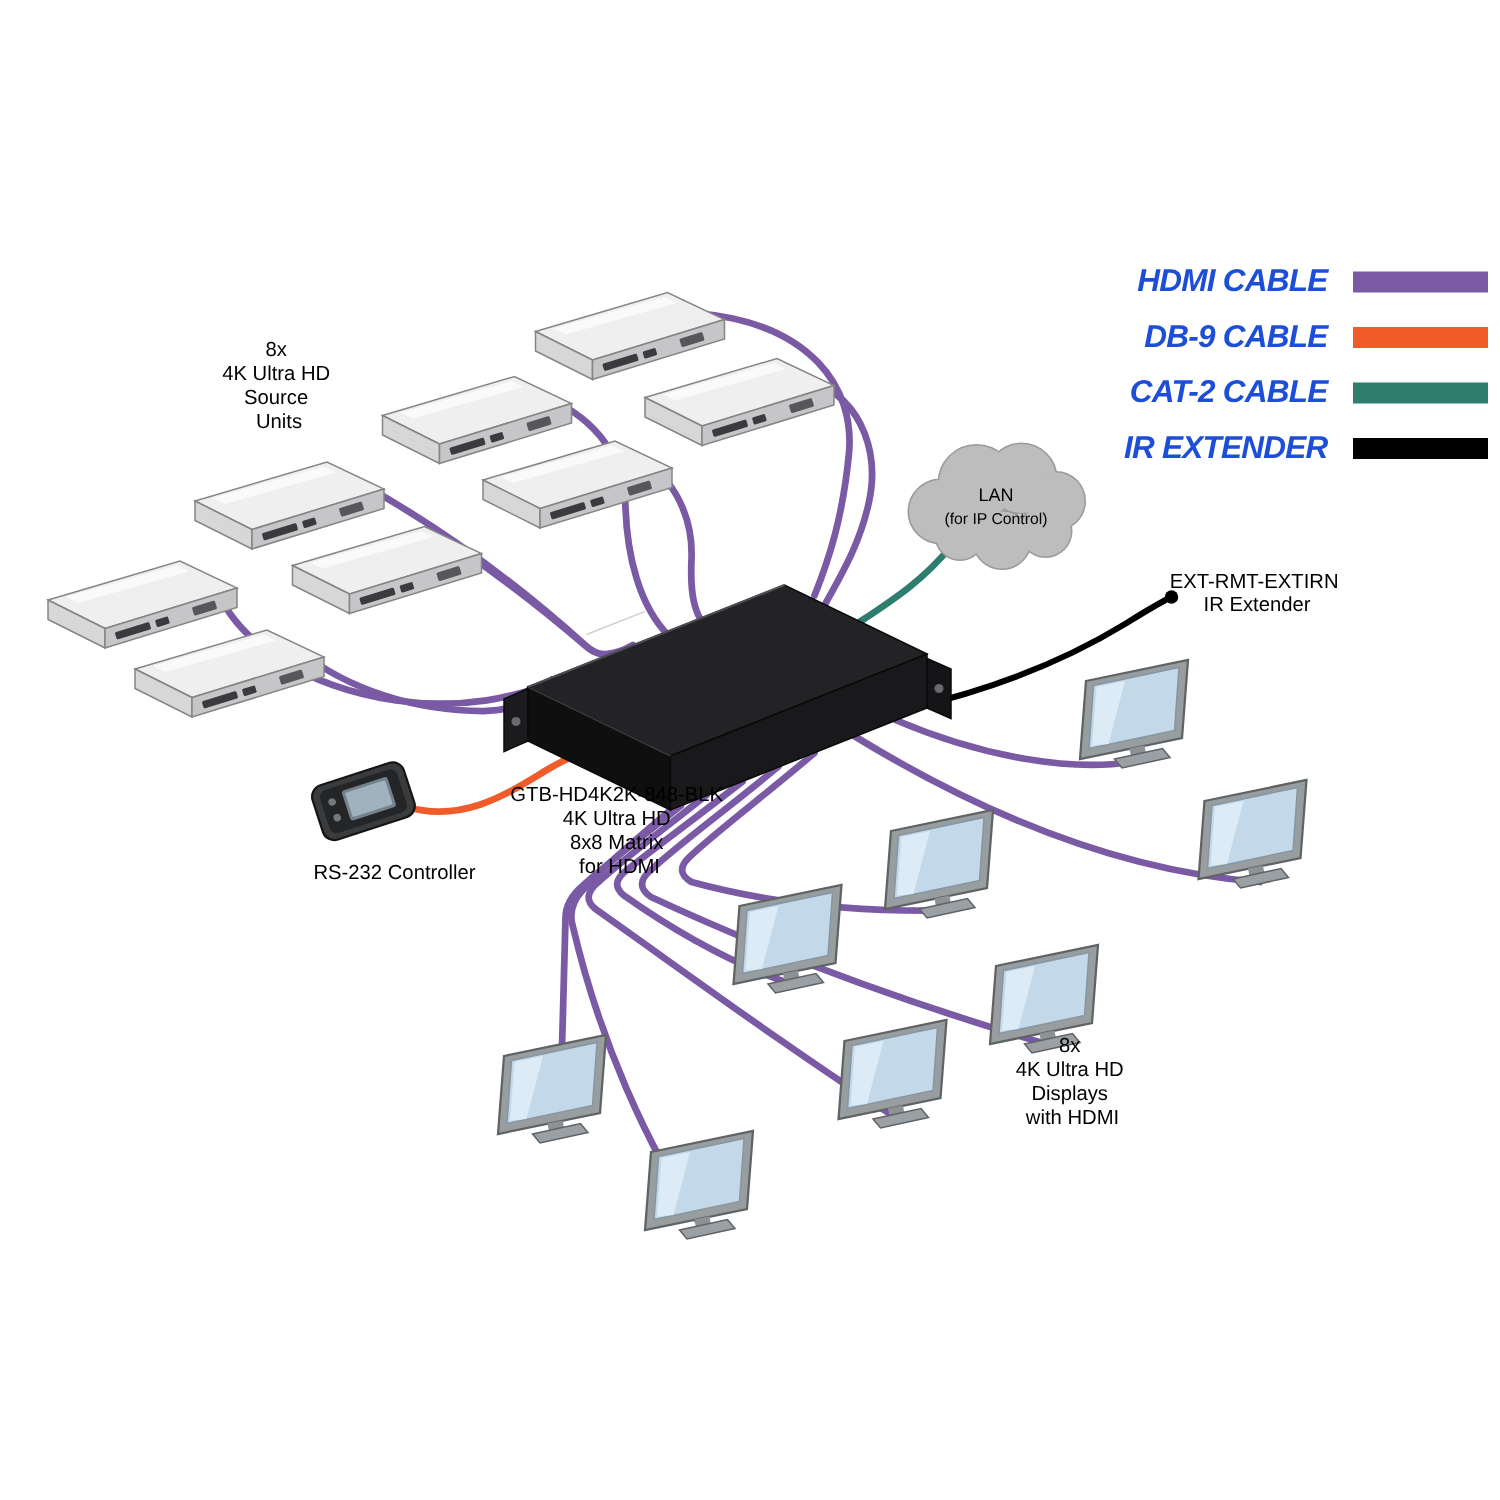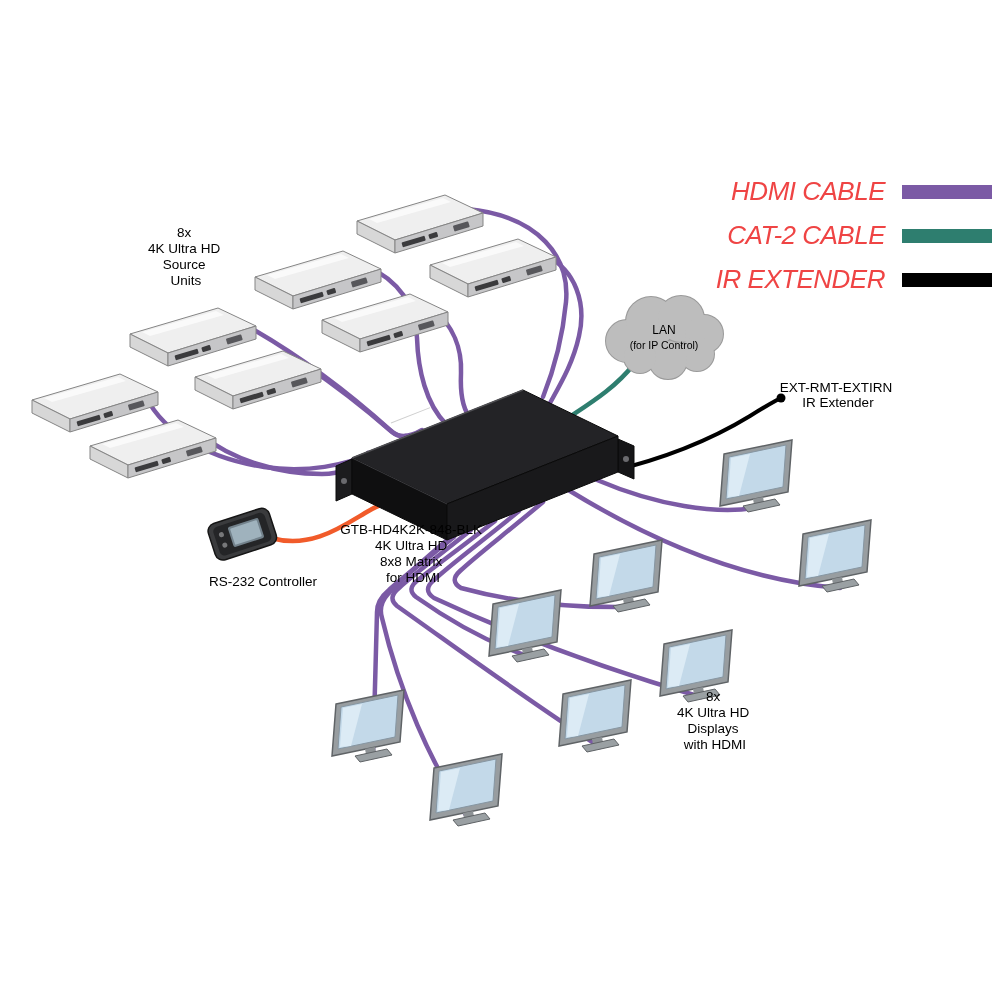--- a/index.html
+++ b/index.html
@@ -7,21 +7,21 @@
          font-family:"Liberation Sans","DejaVu Sans",sans-serif;}
   svg text{font-family:"Liberation Sans","DejaVu Sans",sans-serif;}
   .node-label{font-size:13.5px;fill:#000;text-anchor:middle;}
   .node-label.small{font-size:12px;}
   .node-label.tiny{font-size:10.5px;}
   .brand{font-size:13px;font-style:italic;font-weight:bold;fill:#ffffff;text-anchor:start;}
   .cable{fill:none;stroke-linecap:round;stroke-linejoin:round;stroke-width:4.5;}
   .cable-thin{fill:none;stroke-linecap:round;stroke-linejoin:round;stroke-width:4;}
   .legend{position:absolute;top:176px;right:8px;display:flex;flex-direction:column;gap:13px;}
   .legend-row{display:flex;align-items:center;justify-content:flex-end;gap:17px;}
-  .legend-label{font-style:italic;font-weight:400;font-size:26px;color:#ef4444;
+  .legend-label{font-style:italic;font-weight:700;font-size:21px;color:#1d4ed8;
                 letter-spacing:-0.5px;white-space:nowrap;}
   .legend-swatch{width:90px;height:14px;display:inline-block;}
 </style>
 </head>
 <body>
 
 <div class="stage">
 
   <svg width="1000" height="1000" viewBox="0 0 1000 1000">
     <defs>
@@ -177,20 +177,24 @@
     </text>
   </svg>
 
   
   <div class="legend">
     <div class="legend-row">
       <span class="legend-label">HDMI CABLE</span>
       <span class="legend-swatch" style="background: rgb(123, 90, 165);"></span>
     </div>
     <div class="legend-row">
+      <span class="legend-label">DB-9 CABLE</span>
+      <span class="legend-swatch" style="background: rgb(241, 91, 42);"></span>
+    </div>
+    <div class="legend-row">
       <span class="legend-label">CAT-2 CABLE</span>
       <span class="legend-swatch" style="background: rgb(46, 126, 111);"></span>
     </div>
     <div class="legend-row">
       <span class="legend-label">IR EXTENDER</span>
       <span class="legend-swatch" style="background: rgb(0, 0, 0);"></span>
     </div>
   </div>
 
 </div>

